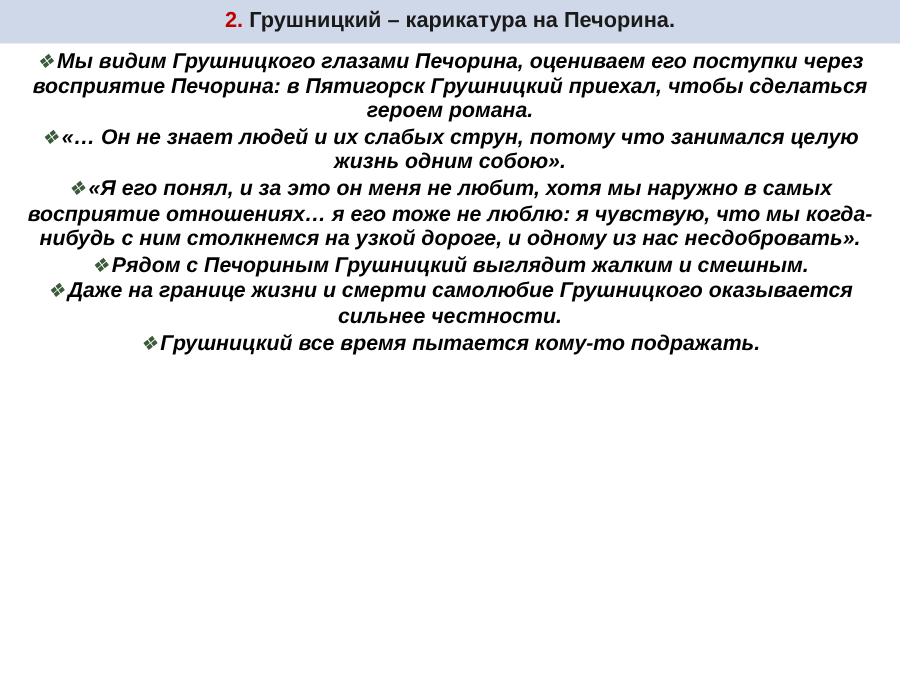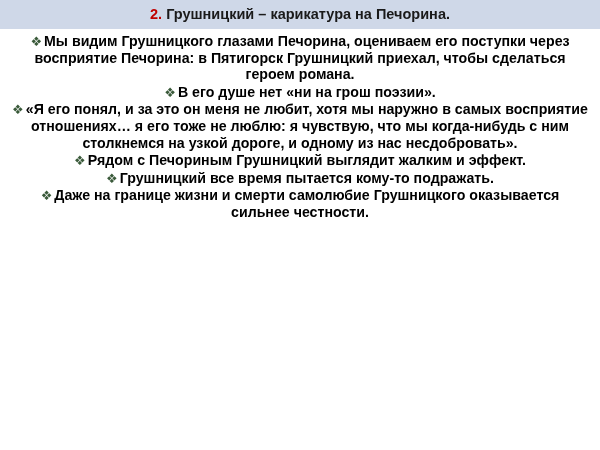--- a/index.html
+++ b/index.html
@@ -34,20 +34,21 @@
     line-height: 1.1;
     display: inline;
   }
   .title-num {
     color: #c00000;
     font-weight: bold;
   }
   .body-area {
     padding: 4px 8px 0 8px;
     box-sizing: border-box;
+    font-style: italic;
   }
   .bullet-line {
     font-size: 14.2px;
     font-weight: bold;
     color: #000000;
     text-align: center;
     line-height: 1.17;
     margin: 0 0 1px 0;
     padding: 0 2px;
   }
@@ -62,20 +63,20 @@
 <body>
 
 <div class="slide">
 
   <div class="title-bar">
     <span class="title-text"><span class="title-num">2.</span> <span>Грушницкий – карикатура на Печорина.</span></span>
   </div>
 
   <div class="body-area">
     <p class="bullet-line"><span class="bullet-mark">❖</span><span>Мы видим Грушницкого глазами Печорина, оцениваем его поступки через восприятие Печорина: в Пятигорск Грушницкий приехал, чтобы сделаться героем романа.</span></p>
-    <p class="bullet-line"><span class="bullet-mark">❖</span><span>В его душе нет «ни на грош поэзии».</span></p>
+    <p class="bullet-line"><span class="bullet-mark">❖</span><span>«… Он не знает людей и их слабых струн, потому что занимался целую жизнь одним собою».</span></p>
     <p class="bullet-line"><span class="bullet-mark">❖</span><span>«Я его понял, и за это он меня не любит, хотя мы наружно в самых восприятие отношениях… я его тоже не люблю: я чувствую, что мы когда-нибудь с ним столкнемся на узкой дороге, и одному из нас несдобровать».</span></p>
-    <p class="bullet-line"><span class="bullet-mark">❖</span><span>Рядом с Печориным Грушницкий выглядит жалким и эффект.</span></p>
+    <p class="bullet-line"><span class="bullet-mark">❖</span><span>Рядом с Печориным Грушницкий выглядит жалким и смешным.</span></p>
+    <p class="bullet-line"><span class="bullet-mark">❖</span><span>Даже на границе жизни и смерти самолюбие Грушницкого оказывается сильнее честности.</span></p>
     <p class="bullet-line"><span class="bullet-mark">❖</span><span>Грушницкий все время пытается кому-то подражать.</span></p>
-    <p class="bullet-line"><span class="bullet-mark">❖</span><span>Даже на границе жизни и смерти самолюбие Грушницкого оказывается сильнее честности.</span></p>
   </div>
 
 </div>
 
 </body></html>

